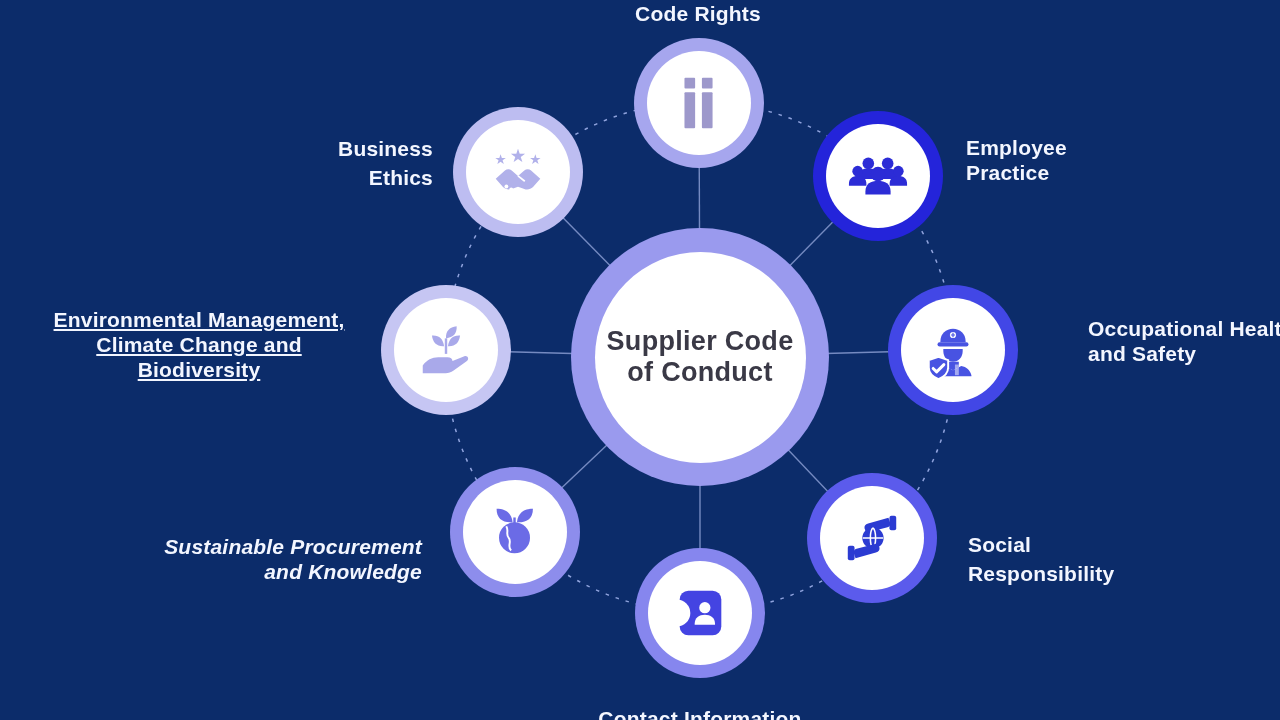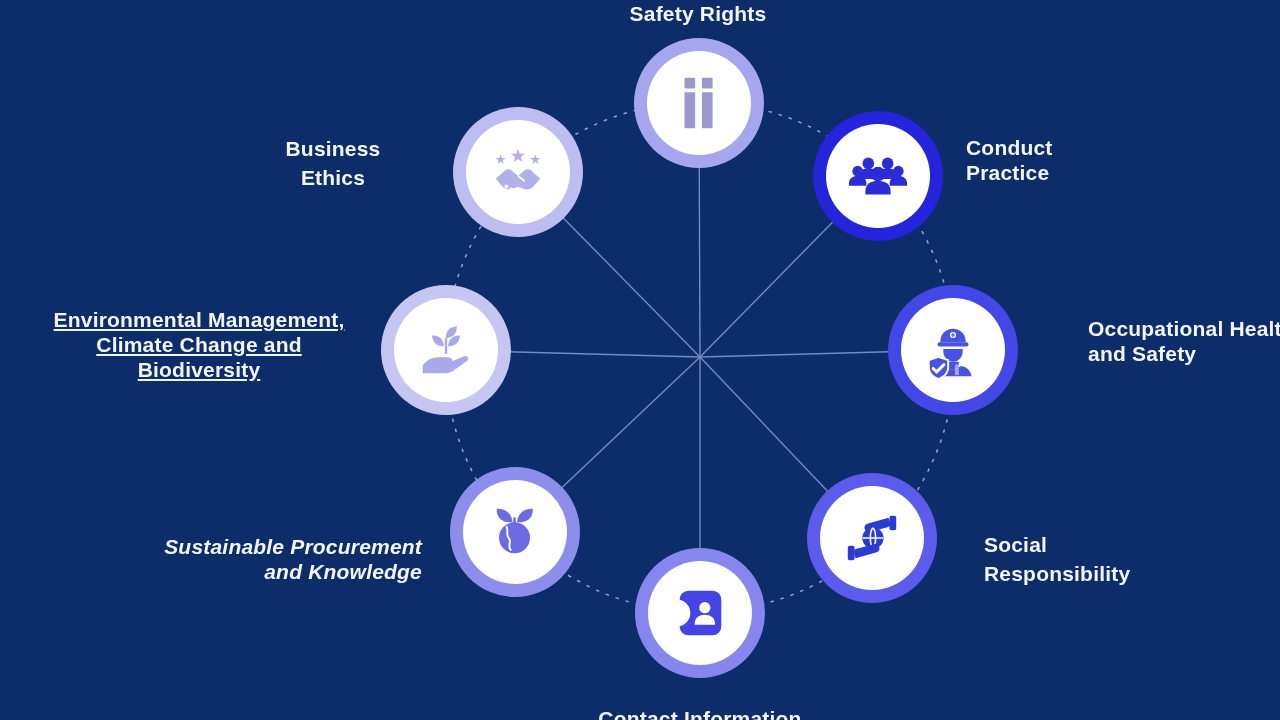--- a/index.html
+++ b/index.html
@@ -43,20 +43,26 @@
       <line x1="700" y1="357" x2="953" y2="350"></line>
       <line x1="700" y1="357" x2="872" y2="538"></line>
       <line x1="700" y1="357" x2="700" y2="613"></line>
       <line x1="700" y1="357" x2="515" y2="532"></line>
       <line x1="700" y1="357" x2="446" y2="350"></line>
       <line x1="700" y1="357" x2="518" y2="172"></line>
     </g>
     <circle cx="700" cy="357" r="255" fill="none" stroke-width="1.5" stroke-dasharray="3.5 7" opacity="0.9" style="stroke: rgb(159, 176, 234);"></circle>
   </svg>
 
+  <div class="hub" style="background: rgb(154, 154, 238);">
+    <div class="hub-inner" style="background: rgb(255, 255, 255);">
+      <div class="hub-title" style="color: rgb(58, 57, 70);">Supplier Code
+of Conduct</div>
+    </div>
+  </div>
 
   <div class="node pos-n" style="background: rgb(166, 166, 238);">
     <div class="node-inner">
       <svg class="node-icon" viewBox="0 0 64 64" style="color: rgb(157, 152, 203);">
         <g fill="currentColor">
           <rect x="17" y="6" width="11" height="11" rx="1"></rect>
           <rect x="35" y="6" width="11" height="11" rx="1"></rect>
           <rect x="17" y="21" width="11" height="37" rx="1"></rect>
           <rect x="35" y="21" width="11" height="37" rx="1"></rect>
         </g>
@@ -169,30 +175,30 @@
           <path d="M32 36l7 5.5" stroke="#ffffff" stroke-width="1.8" fill="none"></path>
           <circle cx="20" cy="47" r="2" fill="#ffffff"></circle>
           <circle cx="25" cy="50" r="2" fill="#ffffff"></circle>
           <circle cx="30" cy="52" r="2" fill="#ffffff"></circle>
         </g>
       </svg>
     </div>
   </div>
 
   <div style="color: rgb(243, 246, 255);">
-    <div class="label ta-c" style="left:558px; top:1px; width:280px;">Safety Rights</div>
-    <div class="label" style="left:966px; top:135px; width:210px;">Conduct
+    <div class="label ta-c" style="left:558px; top:1px; width:280px;">Code Rights</div>
+    <div class="label" style="left:966px; top:135px; width:210px;">Employee
 Practice</div>
     <div class="label" style="left:1088px; top:316px; width:236px;">Occupational Health
 and Safety</div>
-    <div class="label lh29" style="left:968px; top:530px; width:230px;margin-left:16px;">Social
+    <div class="label lh29" style="left:968px; top:530px; width:230px;">Social
 Responsibility</div>
     <div class="label ta-c" style="left:540px; top:694px; width:320px;margin-top:12px;">Contact Information</div>
     <div class="label ta-r" style="left:112px; top:534px; width:310px;font-style:italic;">Sustainable Procurement
 and Knowledge</div>
     <div class="label ta-c" style="left:18px; top:307px; width:362px;text-decoration:underline;">Environmental Management,
 Climate Change and
 Biodiversity</div>
-    <div class="label ta-r lh29" style="left:233px; top:134px; width:200px;text-align:center;">Business
+    <div class="label ta-r lh29" style="left:233px; top:134px; width:200px;">Business
 Ethics</div>
   </div>
 
 </div>
 
 </body></html>

